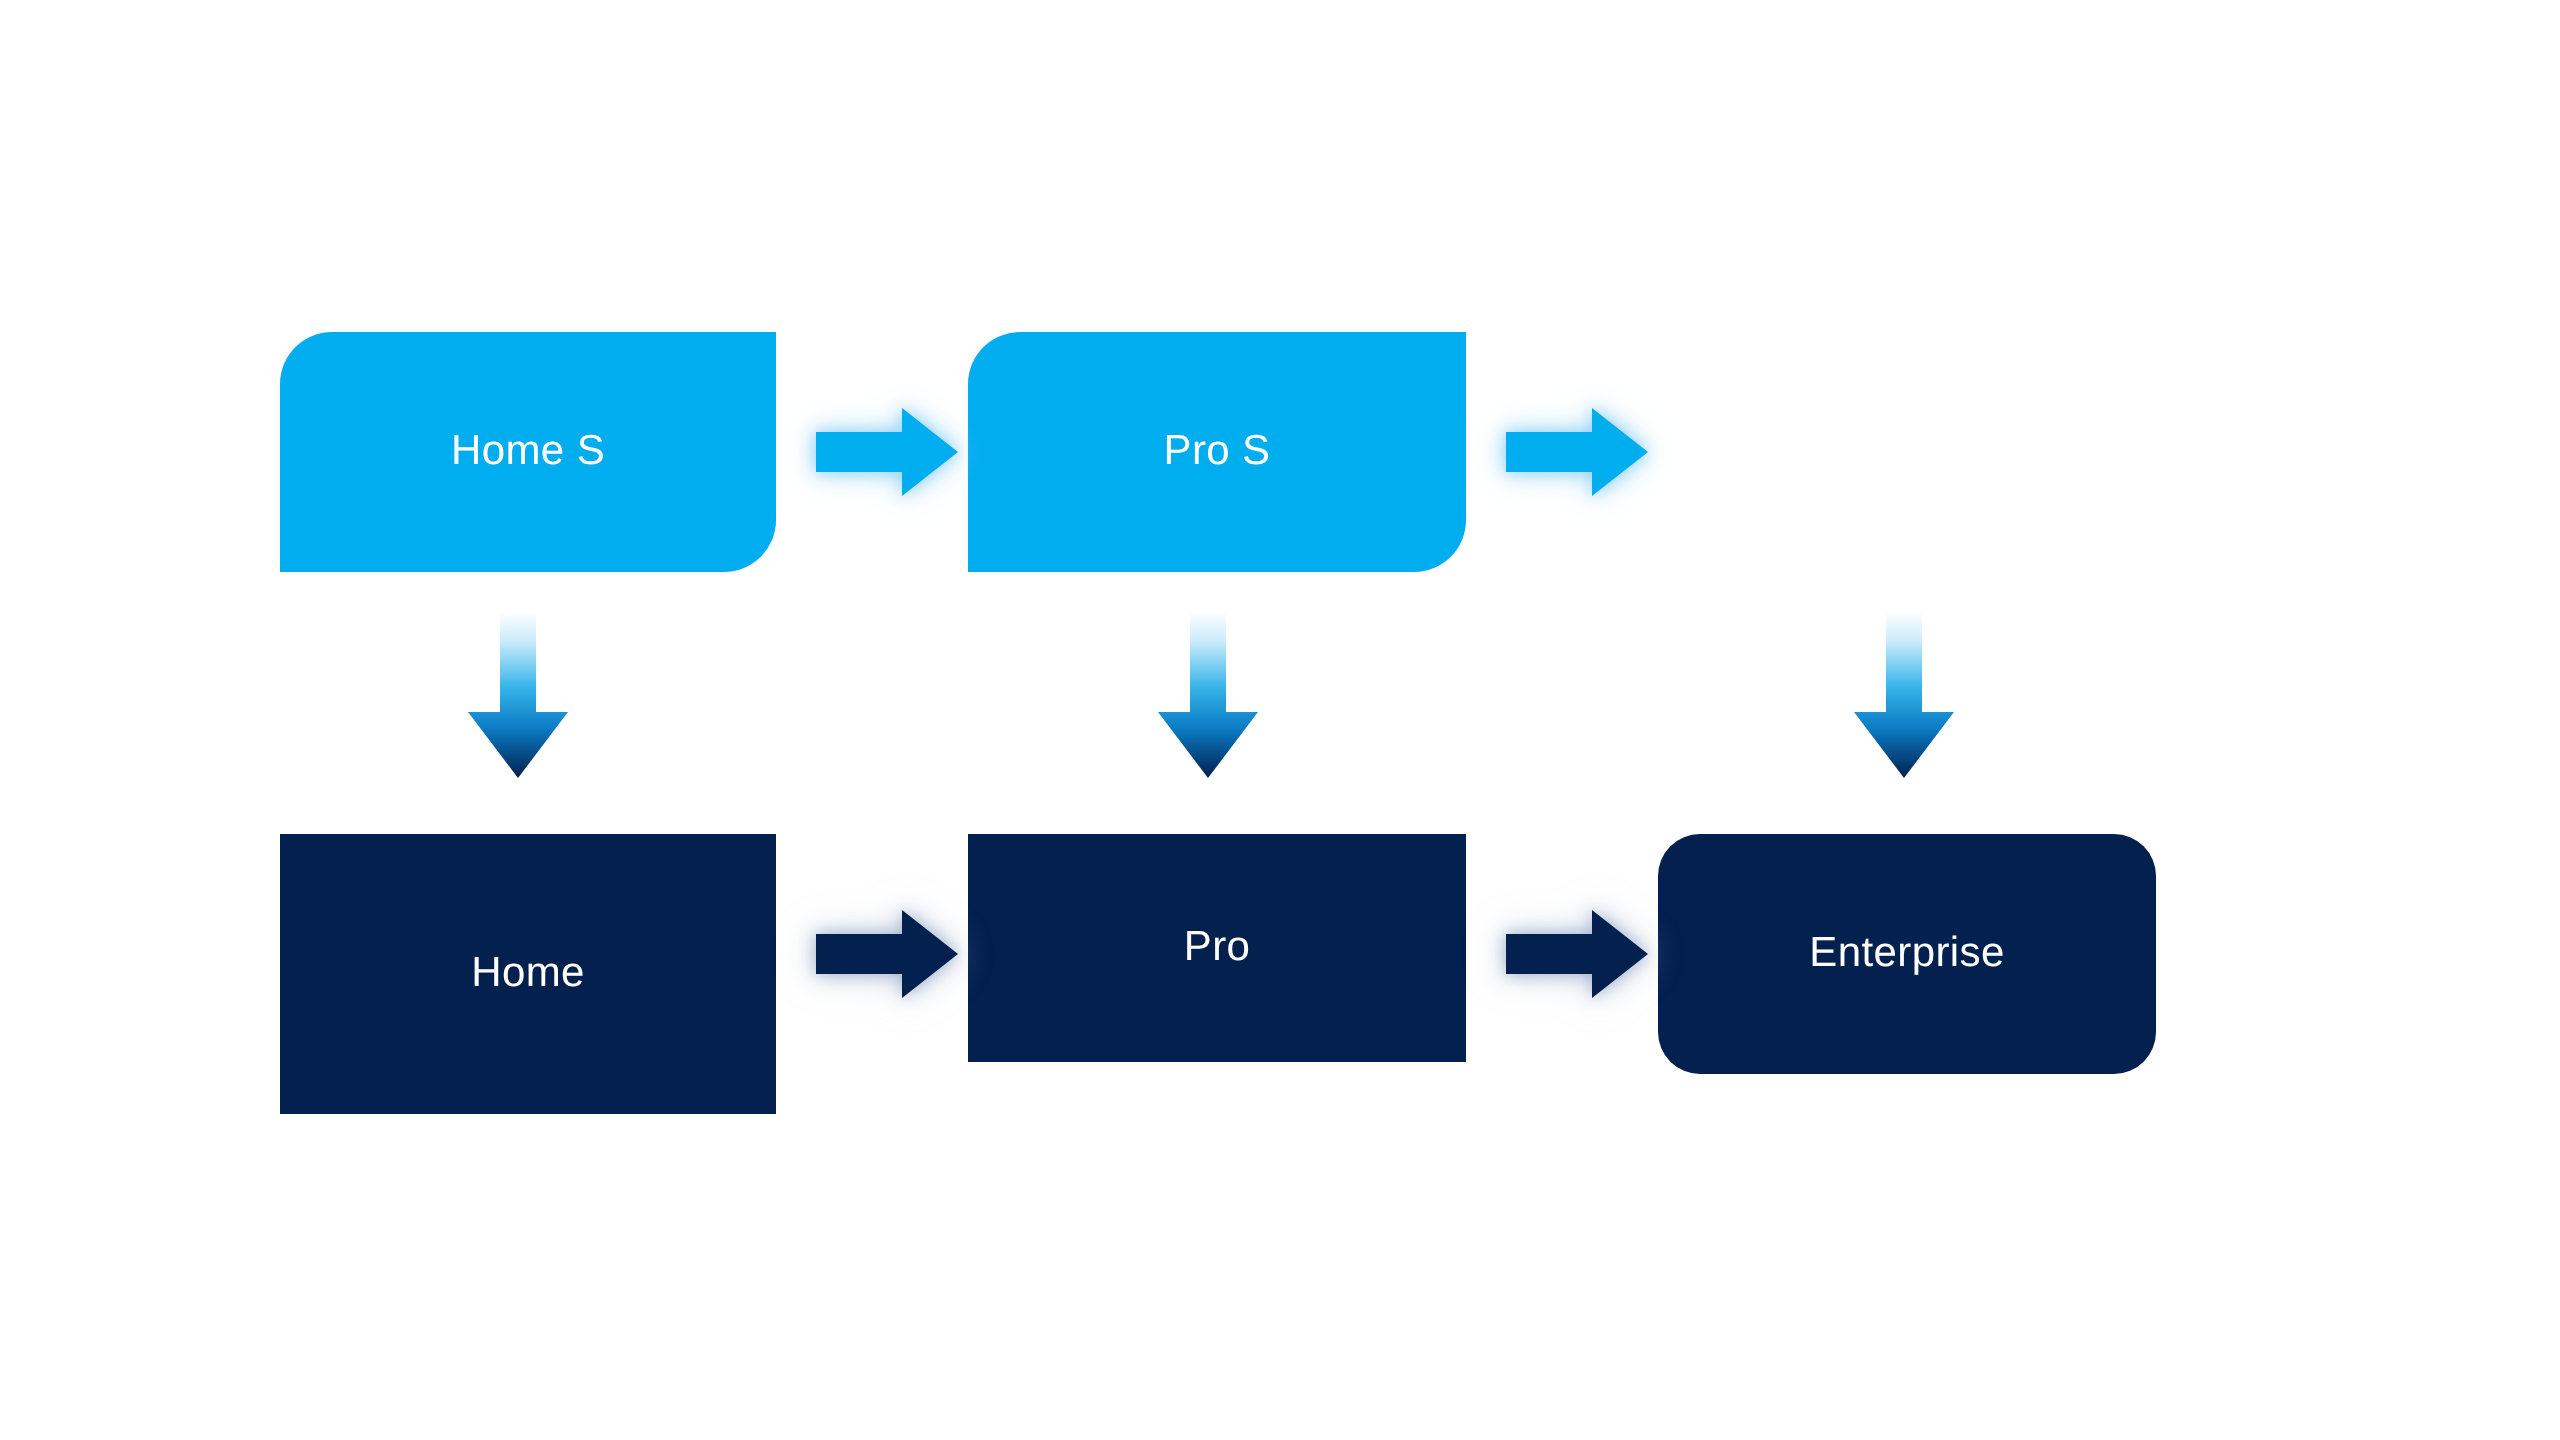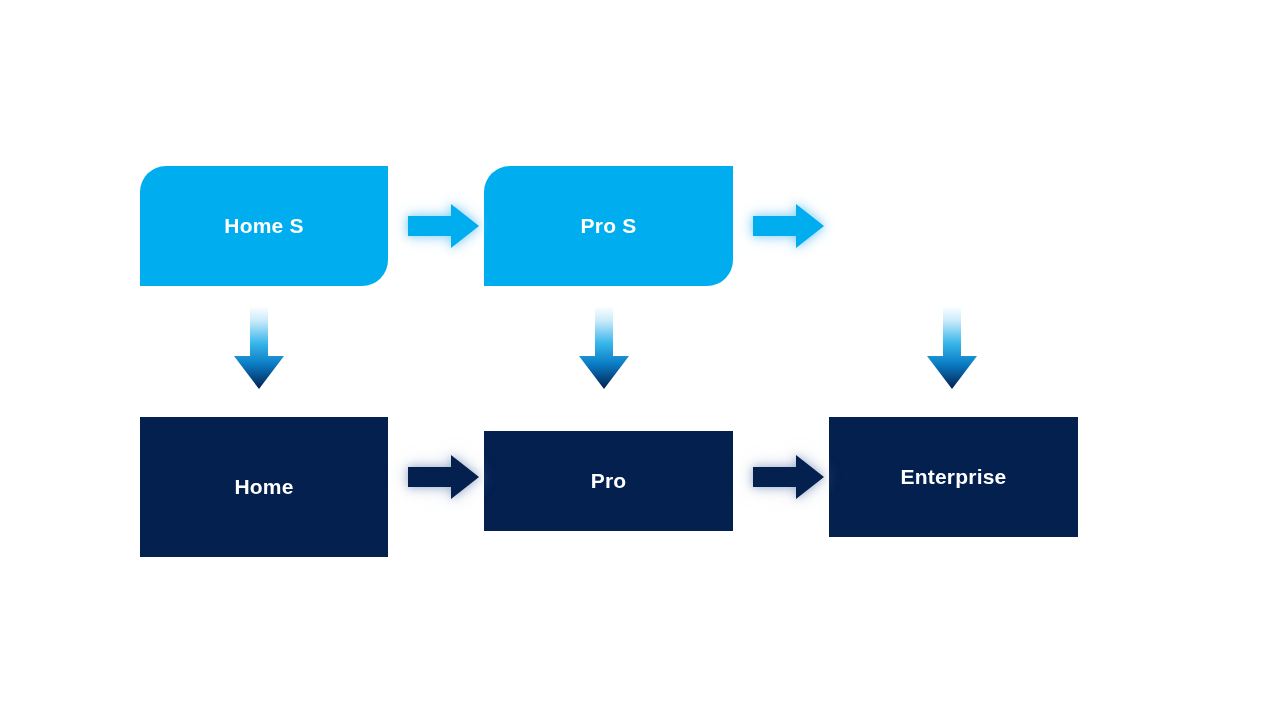--- a/index.html
+++ b/index.html
@@ -24,21 +24,21 @@
 
   
   .node-box {
     position: absolute;
     display: flex;
     align-items: center;
     justify-content: center;
     box-sizing: border-box;
     color: #ffffff;
     font-size: 21px;
-    font-weight: 700;
+    font-weight: 400;
     letter-spacing: 0.2px;
     line-height: 1.2;
     text-align: center;
     user-select: none;
   }
 
   
   .node-box.tier-s {
     background: #00ADEF;
     border-radius: 26px 0 26px 0;
@@ -143,25 +143,25 @@
         </linearGradient>
       </defs>
       <polygon points="17,0 35,0 35,50 51,50 26,83 1,50 17,50" fill="url(#vgrad3)"></polygon>
     </svg>
   </div>
 
   <div class="node-box tier-base" style="left:140px; top:417px; width:248px; height:140px;">
     <span class="node-label">Home</span>
   </div>
 
-  <div class="node-box tier-base" style="left:484px; top:417px; width:249px; height:100px;margin-top:14px;">
+  <div class="node-box tier-base" style="left:484px; top:417px; width:249px; height:114px;">
     <span class="node-label">Pro</span>
   </div>
 
-  <div class="node-box tier-base" style="left:829px; top:417px; width:249px; height:120px;">
+  <div class="node-box tier-base" style="left:829px; top:417px; width:249px; height:120px;border-radius:21px;">
     <span class="node-label">Enterprise</span>
   </div>
 
   <div class="arrow arrow-h arrow-dark" style="left:408px; top:453px; width:72px; height:48px;">
     <svg width="72" height="48" viewBox="0 0 72 48" aria-hidden="true">
       <polygon class="arrow-shape" points="0,14 43,14 43,2 71,24 43,46 43,34 0,34" fill="#04204F"></polygon>
     </svg>
   </div>
 
   <div class="arrow arrow-h arrow-dark" style="left:753px; top:453px; width:72px; height:48px;">

